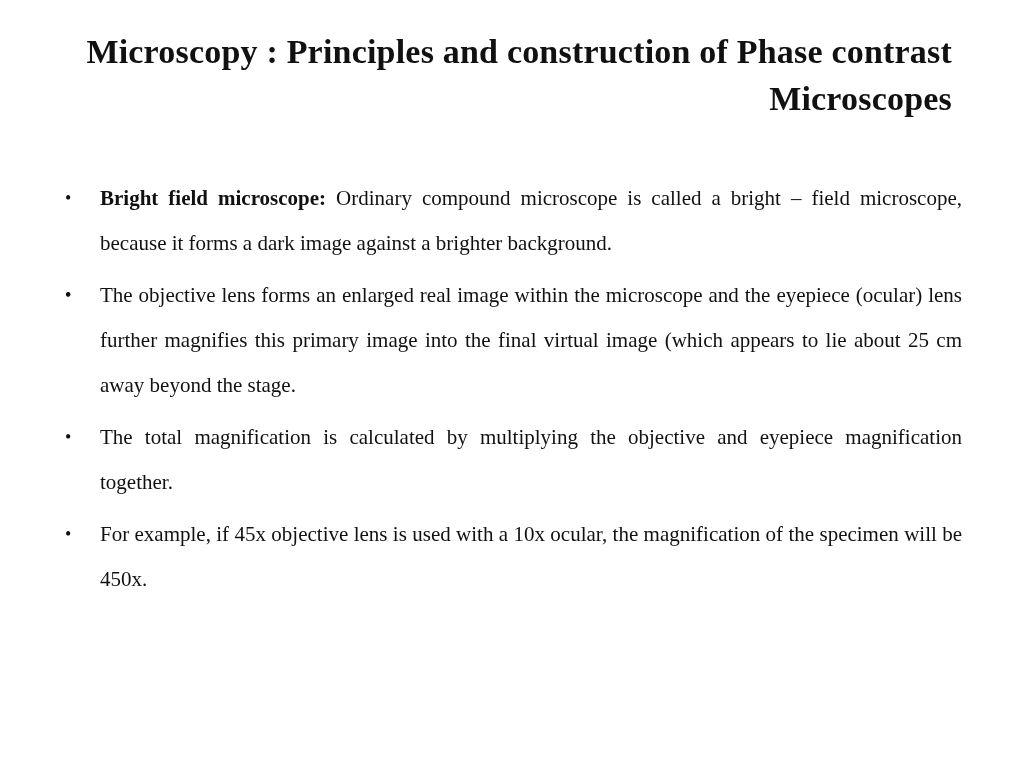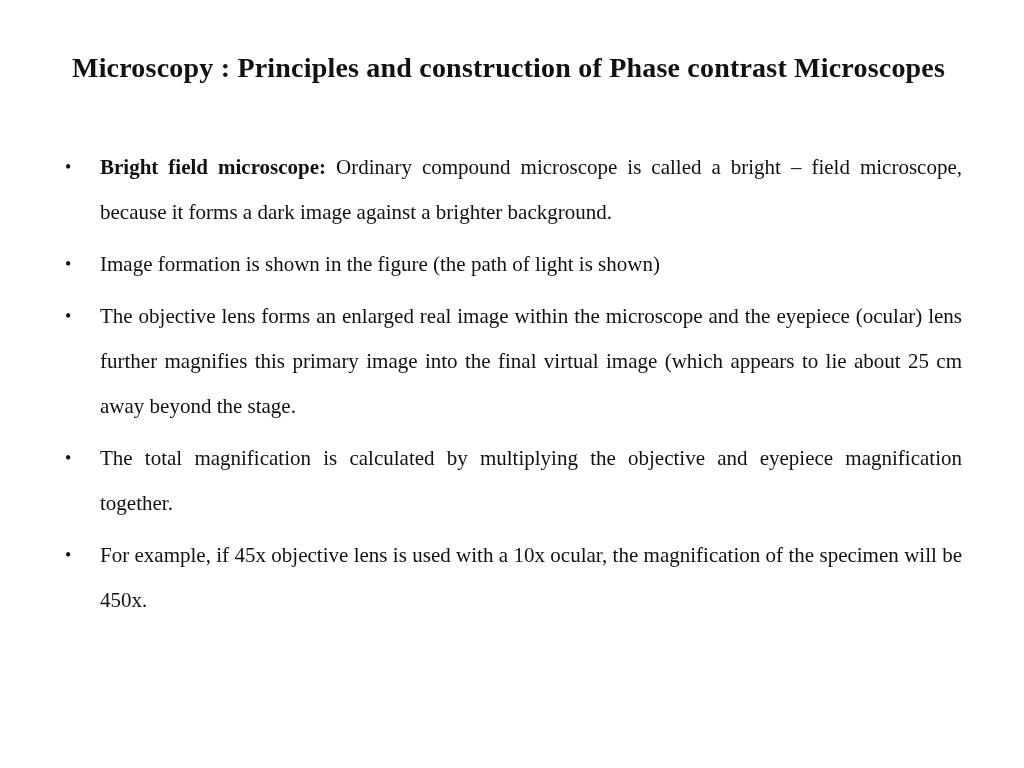--- a/index.html
+++ b/index.html
@@ -12,26 +12,26 @@
     width: 1024px;
     height: 768px;
     margin: 0 auto;
     background: #ffffff;
     overflow: hidden;
     font-family: "Liberation Serif", "DejaVu Serif", serif;
     color: #111111;
   }
   .slide-title {
     margin: 0 auto;
-    padding-top: 44px;
+    padding-top: 28px;
     max-width: 880px;
-    font-size: 28px;
+    font-size: 34px;
     line-height: 47px;
     font-weight: bold;
-    text-align: left;
+    text-align: right;
     letter-spacing: 0.2px;
   }
   .bullet-list {
     list-style: none;
     margin: 54px 0 0 0;
     padding: 0 62px 0 63px;
   }
   .bullet-item {
     position: relative;
     padding-left: 37px;
@@ -63,21 +63,20 @@
   <ul class="bullet-list">
 
     <li class="bullet-item">
       <span class="bullet-marker">•</span>
       <span class="bullet-lead">Bright field microscope:</span>
       <span class="bullet-text">Ordinary compound microscope is called a bright – field microscope, because it forms a dark image against a brighter background.</span>
     </li>
 
     <li class="bullet-item">
       <span class="bullet-marker">•</span>
-      <span class="bullet-text">Image formation is shown in the figure (the path of light is shown)</span>
     </li>
 
     <li class="bullet-item">
       <span class="bullet-marker">•</span>
       <span class="bullet-text">The objective lens forms an enlarged real image within the microscope and the eyepiece (ocular) lens further magnifies this primary image into the final virtual image (which appears to lie about 25 cm away beyond the stage.</span>
     </li>
 
     <li class="bullet-item">
       <span class="bullet-marker">•</span>
       <span class="bullet-text">The total magnification is calculated by multiplying the objective and eyepiece magnification together.</span>

